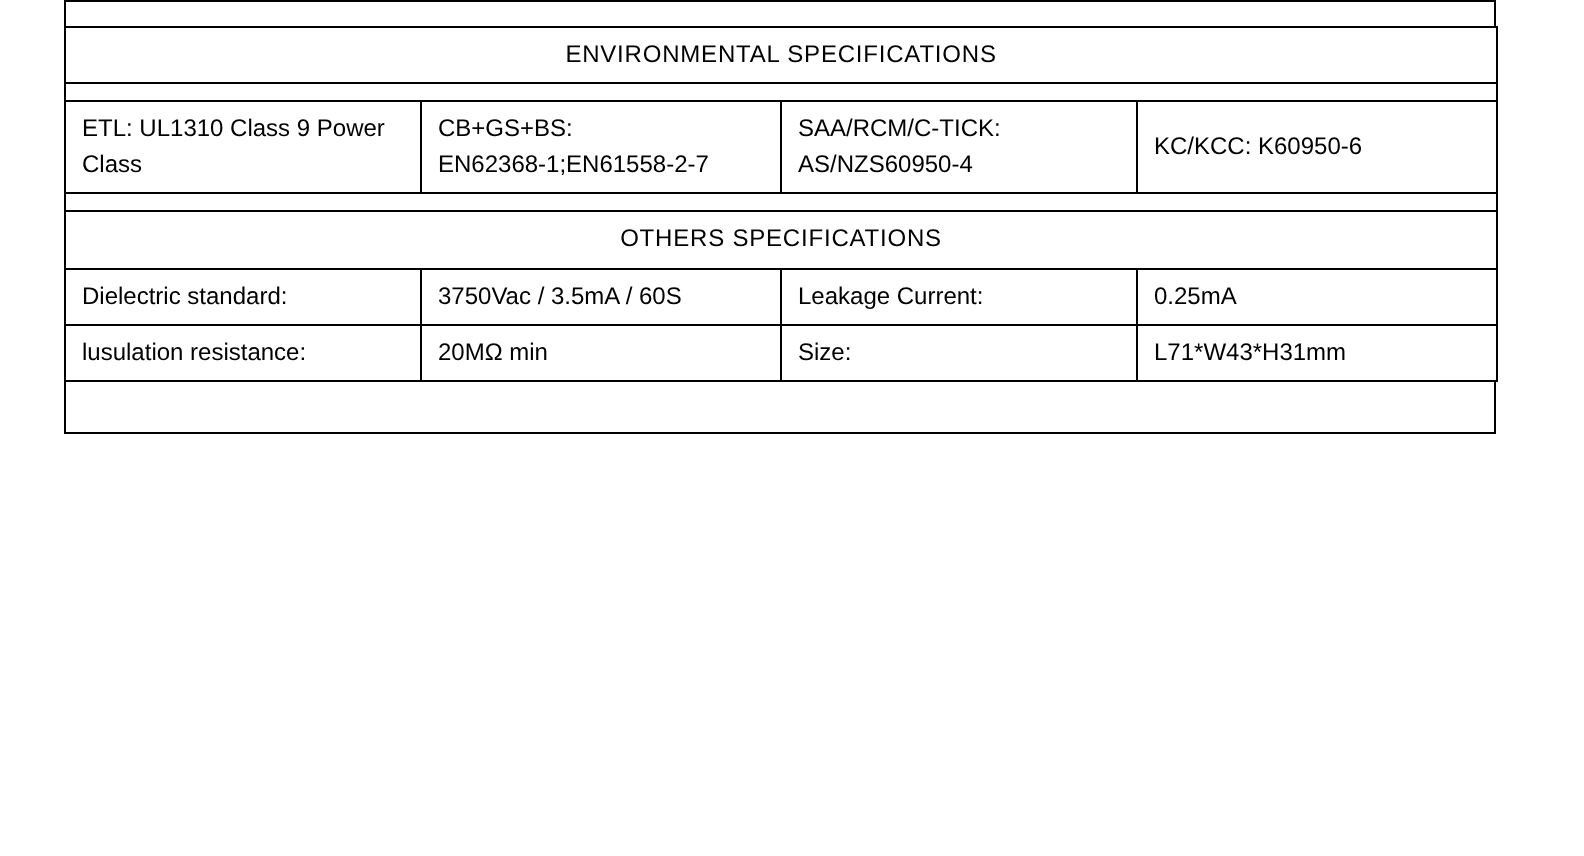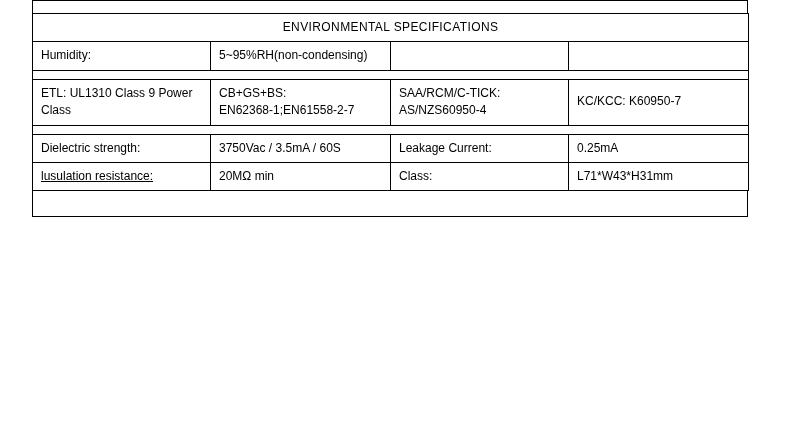--- a/index.html
+++ b/index.html
@@ -44,21 +44,21 @@
   }
   tr.gap-row td {
     border-top: 1px solid #000000;
     border-bottom: 1px solid #000000;
     border-left: 1px solid #000000;
     border-right: 1px solid #000000;
     height: 8px;
     padding: 0;
   }
   .cellline { display: block; }
-  .underline-text { text-decoration: underline; }
+  .underline-text { }
   .topcap {
     width: 716px;
     margin-left: 32px;
     height: 13px;
     border-left: 1px solid #000000;
     border-right: 1px solid #000000;
     border-top: 1px solid #000000;
     box-sizing: border-box;
   }
   .botcap {
@@ -82,57 +82,54 @@
     <colgroup>
       <col style="width:178px">
       <col style="width:180px">
       <col style="width:178px">
       <col style="width:180px">
     </colgroup>
     <tbody>
       <tr>
         <td class="section-title" colspan="4">ENVIRONMENTAL SPECIFICATIONS</td>
       </tr>
-      <tr>
-        <td>Humidity:</td>
-        <td>5~95%RH(non-condensing)</td>
-        <td></td>
-        <td></td>
-      </tr>
       <tr class="gap-row">
         <td colspan="4"></td>
       </tr>
       <tr>
         <td>
           <span class="cellline">ETL:  UL1310   Class 9 Power</span>
           <span class="cellline">Class</span>
         </td>
         <td>
           <span class="cellline">CB+GS+BS:</span>
           <span class="cellline">EN62368-1;EN61558-2-7</span>
         </td>
         <td>
           <span class="cellline">SAA/RCM/C-TICK:</span>
           <span class="cellline">AS/NZS60950-4</span>
         </td>
-        <td>KC/KCC:  K60950-7</td>
+        <td>KC/KCC:  K60950-6</td>
       </tr>
       <tr class="gap-row">
         <td colspan="4"></td>
       </tr>
       <tr>
-        <td>Dielectric strength:</td>
+        <td class="section-title" colspan="4">OTHERS SPECIFICATIONS</td>
+      </tr>
+      <tr>
+        <td>Dielectric standard:</td>
         <td>3750Vac / 3.5mA / 60S</td>
         <td>Leakage Current:</td>
         <td>0.25mA</td>
       </tr>
       <tr>
         <td><span class="underline-text">lusulation resistance:</span></td>
         <td>20MΩ min</td>
-        <td>Class:</td>
+        <td>Size:</td>
         <td>L71*W43*H31mm</td>
       </tr>
     </tbody>
   </table>
 
   <div class="botcap"></div>
 
 </div>
 
 </body></html>

